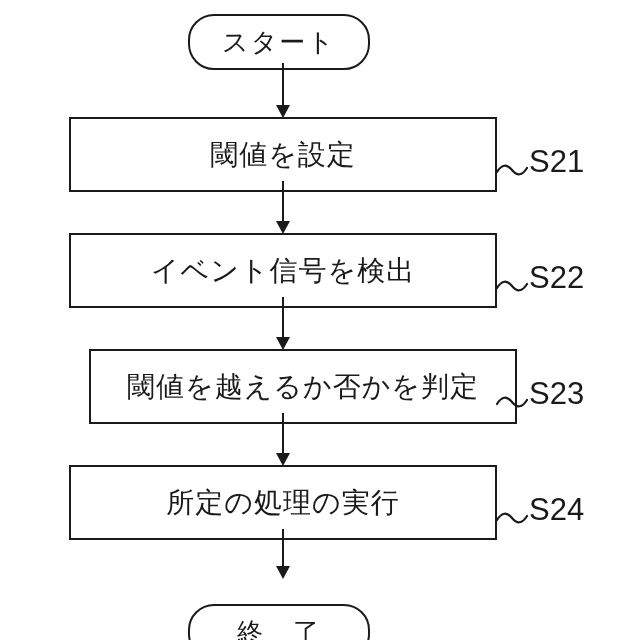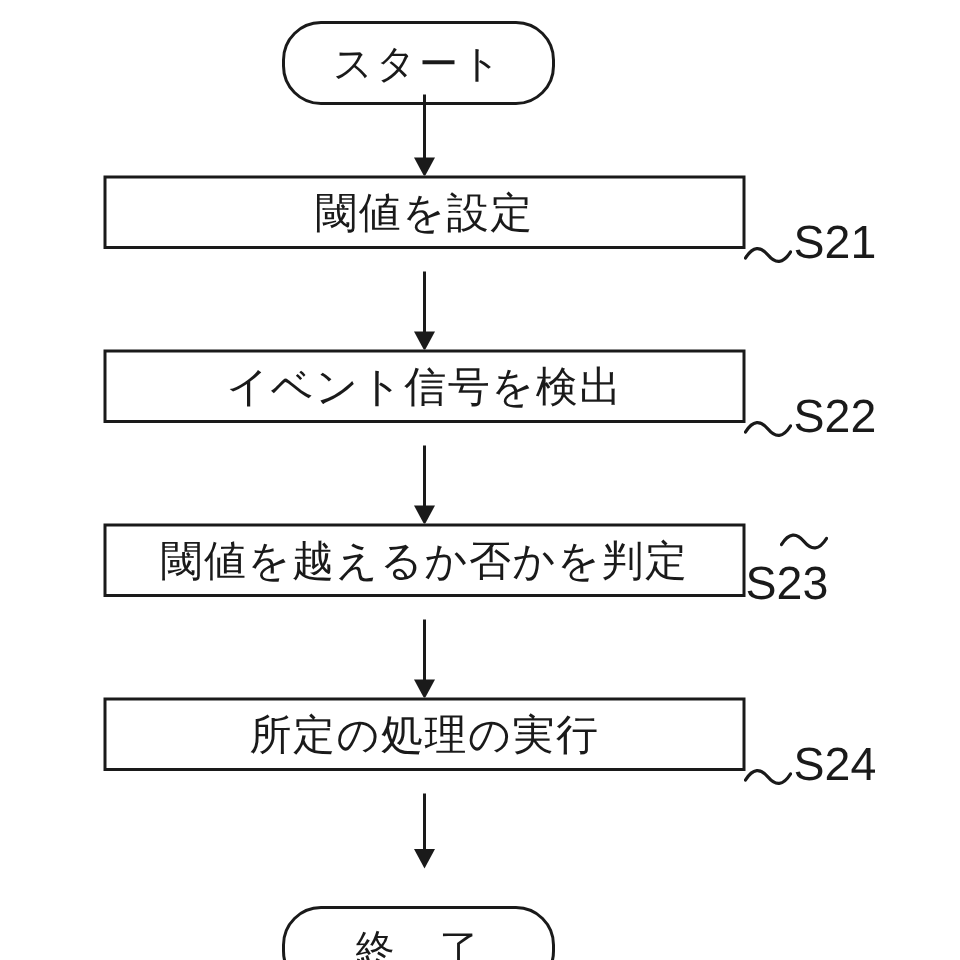--- a/index.html
+++ b/index.html
@@ -30,33 +30,33 @@
     font-size: 26px;
     letter-spacing: 2px;
     box-sizing: border-box;
   }
   .t-start { top: 14px; }
   .t-end   { top: 604px; }
   .pbox {
     position: absolute;
     left: 69px;
     width: 428px;
-    height: 49px;
+    height: 75px;
     border: 2.5px solid #1a1a1a;
     background: #ffffff;
     display: flex;
     align-items: center;
     justify-content: center;
     font-size: 28px;
     letter-spacing: 1px;
     box-sizing: border-box;
   }
   .b1 { top: 117px; }
   .b2 { top: 233px; }
-  .b3 { top: 349px; }
+  .b3 { top: 349px; margin-left: 20px; }
   .b4 { top: 465px; }
   .arrow {
     position: absolute;
     left: 276px; 
     width: 14px;
   }
   .a1 { top: 63px;  height: 55px; }
   .a2 { top: 181px; height: 53px; }
   .a3 { top: 297px; height: 53px; }
   .a4 { top: 413px; height: 53px; }
@@ -81,21 +81,21 @@
   }
   .step-label {
     position: absolute;
     left: 496px;
     height: 63px;
     display: flex;
     align-items: flex-end;
   }
   .l1 { top: 117px; }
   .l2 { top: 233px; }
-  .l3 { top: 349px; flex-direction: column; }
+  .l3 { top: 349px; }
   .l4 { top: 465px; }
   .squiggle {
     display: block;
     margin-top: 4px;
   }
   .step-id {
     font-size: 31px;
     margin-left: 1px;
     white-space: nowrap;
   }

